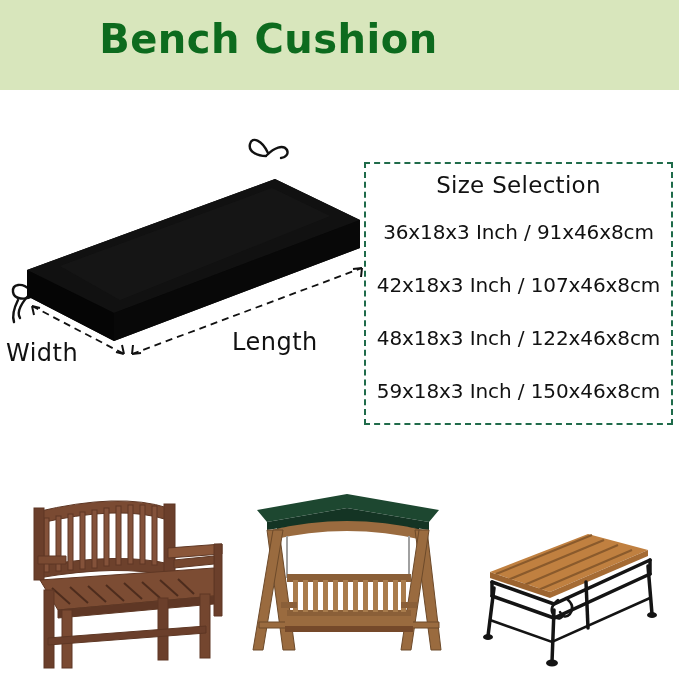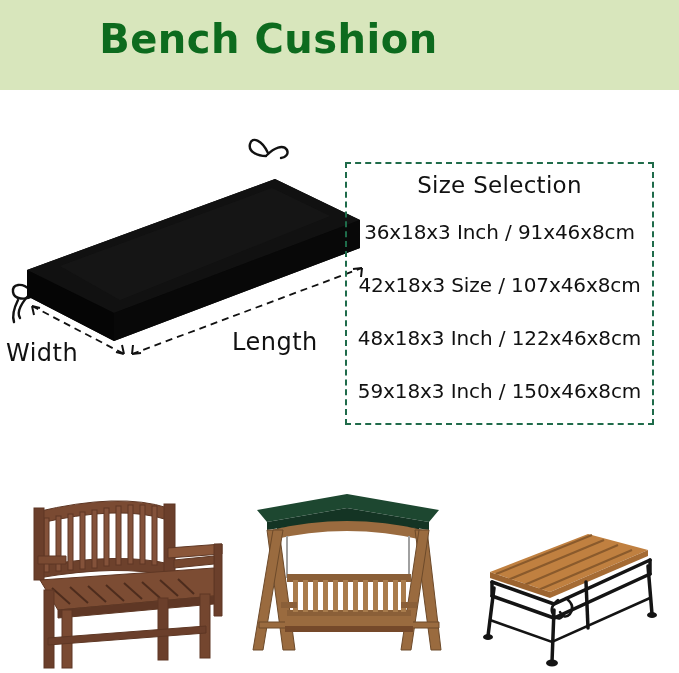--- a/index.html
+++ b/index.html
@@ -68,21 +68,21 @@
     top: 239px;
   }
   .dim-label.length-label {
     left: 232px;
     top: 228px;
   }
 
   
   .size-box {
     position: absolute;
-    left: 345px;
+    left: 364px;
     top: 162px;
     width: 309px;
     height: 263px;
     box-sizing: border-box;
     border: 2px dashed #1f6b4a;
     background: transparent;
     display: flex;
     flex-direction: column;
     align-items: center;
     justify-content: space-between;
@@ -176,21 +176,21 @@
     </svg>
 
     <div class="dim-label width-label">Width</div>
     <div class="dim-label length-label">Length</div>
   </div>
 
   <div class="size-box">
     <div class="size-title">Size Selection</div>
     <div class="size-list">
       <div class="size-item">36x18x3 Inch / 91x46x8cm</div>
-      <div class="size-item">42x18x3 Size / 107x46x8cm</div>
+      <div class="size-item">42x18x3 Inch / 107x46x8cm</div>
       <div class="size-item">48x18x3 Inch / 122x46x8cm</div>
       <div class="size-item">59x18x3 Inch / 150x46x8cm</div>
     </div>
   </div>
 
   <div class="furniture-row">
 
     <div class="furniture-item bench-back">
       <svg width="228" height="203" viewBox="0 0 228 203">
         <g stroke="#5e3724" stroke-width="1">

